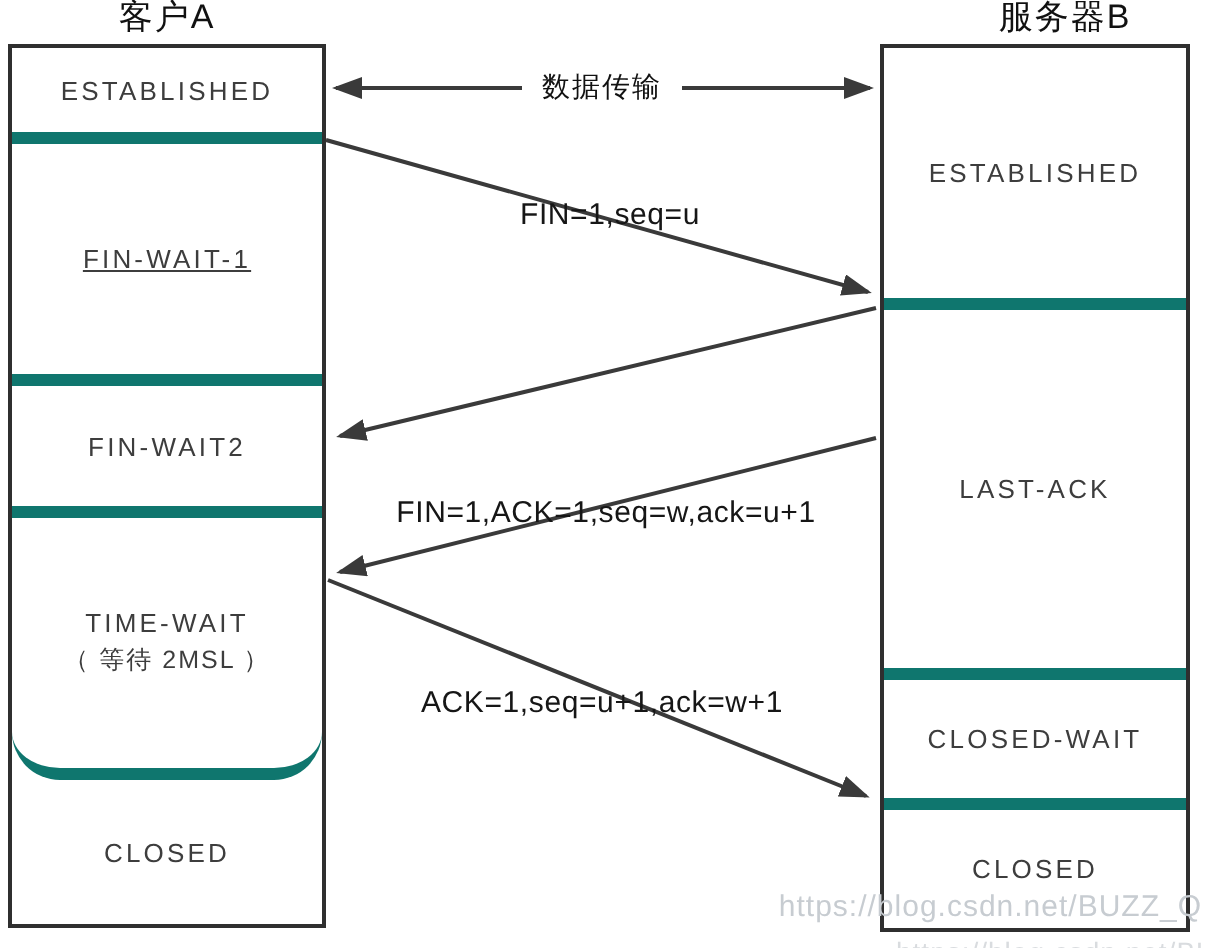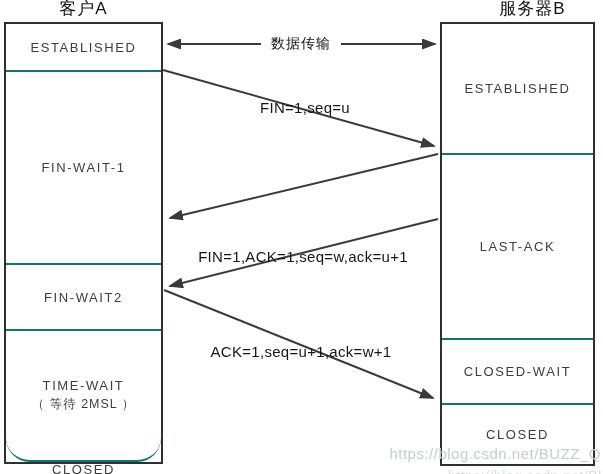--- a/index.html
+++ b/index.html
@@ -17,31 +17,31 @@
   .title-server { left:455px; width:155px; }
 
   .state-col {
     position:absolute; border:2px solid #2f2f2f; background:#ffffff;
     display:flex; flex-direction:column;
   }
   .col-client { left:4px;  top:22px; width:159px; height:442px; }
   .col-server { left:440px; top:22px; width:155px; height:444px; }
 
   .state-cell {
-    border-bottom:2px solid #0f766e;
+    border-bottom:6px solid #0f766e;
     display:flex; flex-direction:column; align-items:center; justify-content:center;
     font-size:13px; letter-spacing:1.6px; color:#3d3d3d; text-align:center;
     flex:0 0 auto;
   }
   .state-cell:last-child { border-bottom:none; flex:1 1 auto; }
   .state-sub { font-size:12.5px; letter-spacing:1px; margin-top:3px; color:#3d3d3d; }
 
   
   .c-established { height:48px; }
-  .c-finwait1   { height:193px; }
+  .c-finwait1   { height:121px;text-decoration:underline; }
   .c-finwait2   { height:66px; }
   .c-timewait   { height:131px;border-radius:24px; }
   
   .s-established { height:131px; }
   .s-closedwait  { height:65px; }
   .s-lastack     { height:185px; }
 
   .arrows { position:absolute; left:0; top:0; width:603px; height:474px; pointer-events:none; }
 
   .msg-label {

